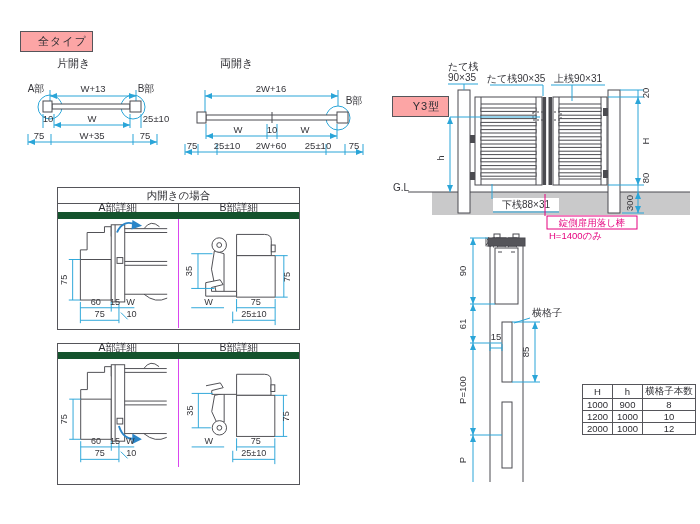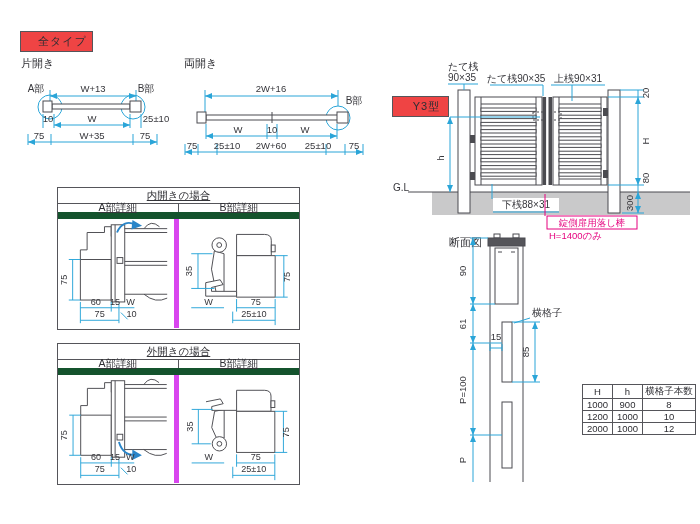--- a/index.html
+++ b/index.html
@@ -1,36 +1,36 @@
 <!DOCTYPE html>
 <html><head>
 <meta charset="utf-8">
 <style>
   * { margin:0; padding:0; box-sizing:border-box; }
   html,body { background:#ffffff; }
   body { font-family:"Liberation Sans","DejaVu Sans",sans-serif; color:#36363b; }
   .canvas { position:relative; width:700px; height:524px; background:#fff; overflow:hidden; }
   .abs { position:absolute; }
-  .boxed-label { border:1.5px solid #55555a; background:#ef4444; font-size:11px; color:#2e2e33;
+  .boxed-label { border:1.5px solid #55555a; background:#fca5a5; font-size:11px; color:#2e2e33;
                  display:flex; align-items:center; justify-content:center; letter-spacing:1px;padding-left:12px; }
-  .sec-title { font-size:11px; color:#2e2e33; }
+  .sec-title { font-size:11px; color:#2e2e33;margin-left:36px; }
   svg { display:block; }
   svg text { font-size:9.5px; fill:#36363b; font-family:"Liberation Sans","DejaVu Sans",sans-serif; }
   svg text.lbl { font-size:10px; }
   svg text.note { fill:#e5007e; font-size:9.5px; }
-  .case-table { border:1.3px solid #55555a; background:#fff;text-decoration:underline; }
+  .case-table { border:1.3px solid #55555a; background:#fff; }
   .case-title { height:16px; border-bottom:1px solid #55555a; display:flex; align-items:center;
                 justify-content:center; font-size:10.5px; color:#2e2e33; }
   .case-heads { display:flex; height:15px; border-bottom:7px solid #14532d; }
   .case-head { width:50%; display:flex; align-items:center; justify-content:center;
                font-size:10.5px; color:#2e2e33; }
   .case-head:first-child { border-right:1px solid #55555a; }
   .case-body { display:flex; }
   .case-cell { width:50%; }
-  .case-cell:first-child { border-right:5px solid #d946ef; }
+  .case-cell:first-child { border-right:1px solid #d946ef; }
   table.spec { border-collapse:collapse; background:#fff; }
   table.spec th, table.spec td { border:1px solid #55555a; font-size:9.5px; font-weight:normal;
                 color:#2e2e33; text-align:center; padding:0; height:12px; }
   table.spec th { height:13px; }
 </style>
 </head>
 <body>
 
 <div class="canvas">
 
@@ -290,21 +290,20 @@
           <text x="114" y="60" transform="rotate(-90 114 60)" text-anchor="middle">75</text>
           <text x="30" y="89" text-anchor="middle">W</text>
           <text x="79" y="89" text-anchor="middle">75</text>
           <text x="77" y="102" text-anchor="middle">25±10</text>
         </svg>
       </div>
     </div>
   </div>
 
   <div class="case-table abs" style="left:57px; top:343px; width:243px; height:142px;">
-    <div class="case-title">外開きの場合</div>
     <div class="case-heads">
       <div class="case-head">A部詳細</div>
       <div class="case-head">B部詳細</div>
     </div>
     <div class="case-body">
       <div class="case-cell">
         <svg width="119" height="108" viewBox="0 0 121 113">
           <g stroke="#4b4b50" stroke-width="1" fill="none">
             <rect x="22" y="42" width="32" height="42" fill="#ffffff"></rect>
             <path d="M22,42 V32 H29 V14 H47 V8 H54 V18 H60"></path>

